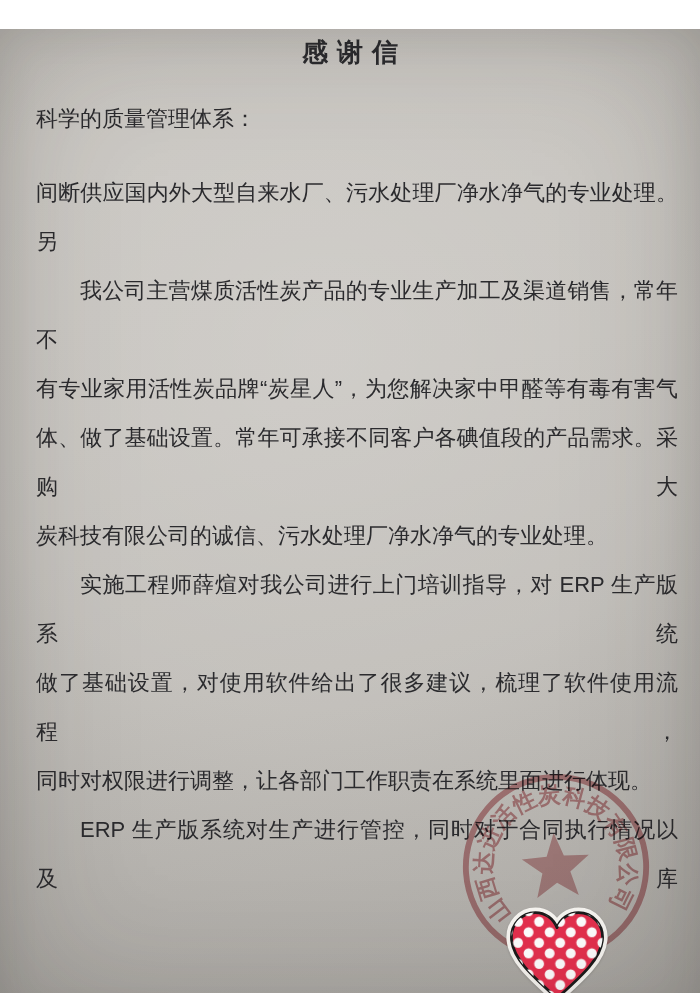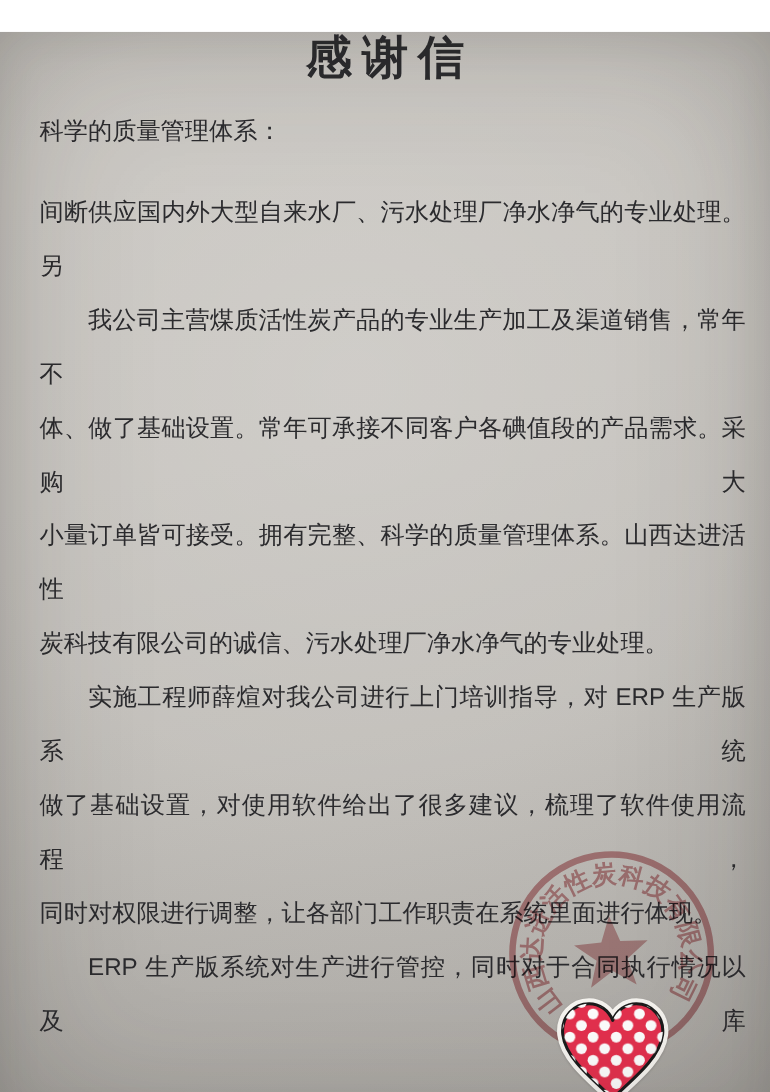--- a/index.html
+++ b/index.html
@@ -16,21 +16,21 @@
       linear-gradient(168deg, #c9c6c1 0%, #c6c3be 38%, #c1beb9 62%, #b6b3ae 100%);
     color: #2b2b2e;
   }
   .vignette {
     position: absolute; inset: 0; pointer-events: none;
     box-shadow: inset 0 0 140px rgba(40,38,34,0.22), inset 0 0 40px rgba(40,38,34,0.10);
   }
   .title {
     margin-top: 29px;
     text-align: center;
-    font-size: 42px; line-height: 46px;
+    font-size: 26px; line-height: 46px;
     font-weight: 600;
     letter-spacing: 9px;
     text-indent: 9px; 
   }
   .greeting {
     margin: 29px 22px 0 36px;
     font-size: 22px; line-height: 30px;
   }
   .letter-body {
     margin: 34px 22px 0 36px;
@@ -68,22 +68,22 @@
 
 <div class="sheet">
 
   <div class="title">感谢信</div>
 
   <div class="greeting">科学的质量管理体系：</div>
 
   <div class="letter-body">
       <div class="line j">间断供应国内外大型自来水厂、污水处理厂净水净气的专业处理。另</div>
       <div class="line j ind">我公司主营煤质活性炭产品的专业生产加工及渠道销售，常年不</div>
+      <div class="line j">有专业家用活性炭品牌“炭星人”，为您解决家中甲醛等有毒有害气</div>
       <div class="line j">体、做了基础设置。常年可承接不同客户各碘值段的产品需求。采购大</div>
-      <div class="line j">小量订单皆可接受。拥有完整、科学的质量管理体系。山西达进活性</div>
       <div class="line">炭科技有限公司的诚信、污水处理厂净水净气的专业处理。</div>
       <div class="line j ind">实施工程师薛煊对我公司进行上门培训指导，对 ERP 生产版系统</div>
       <div class="line j">做了基础设置，对使用软件给出了很多建议，梳理了软件使用流程，</div>
       <div class="line">同时对权限进行调整，让各部门工作职责在系统里面进行体现。</div>
       <div class="line j ind">ERP 生产版系统对生产进行管控，同时对于合同执行情况以及库</div>
     </div>
 
   <svg class="seal" viewBox="0 0 200 200" aria-hidden="true">
     <circle cx="100" cy="100" r="92" fill="none" stroke="currentColor" stroke-width="6"></circle>
     <path id="sealArc" d="M 53.3,146.7 A 66,66 0 1 1 146.7,146.7" fill="none"></path>

